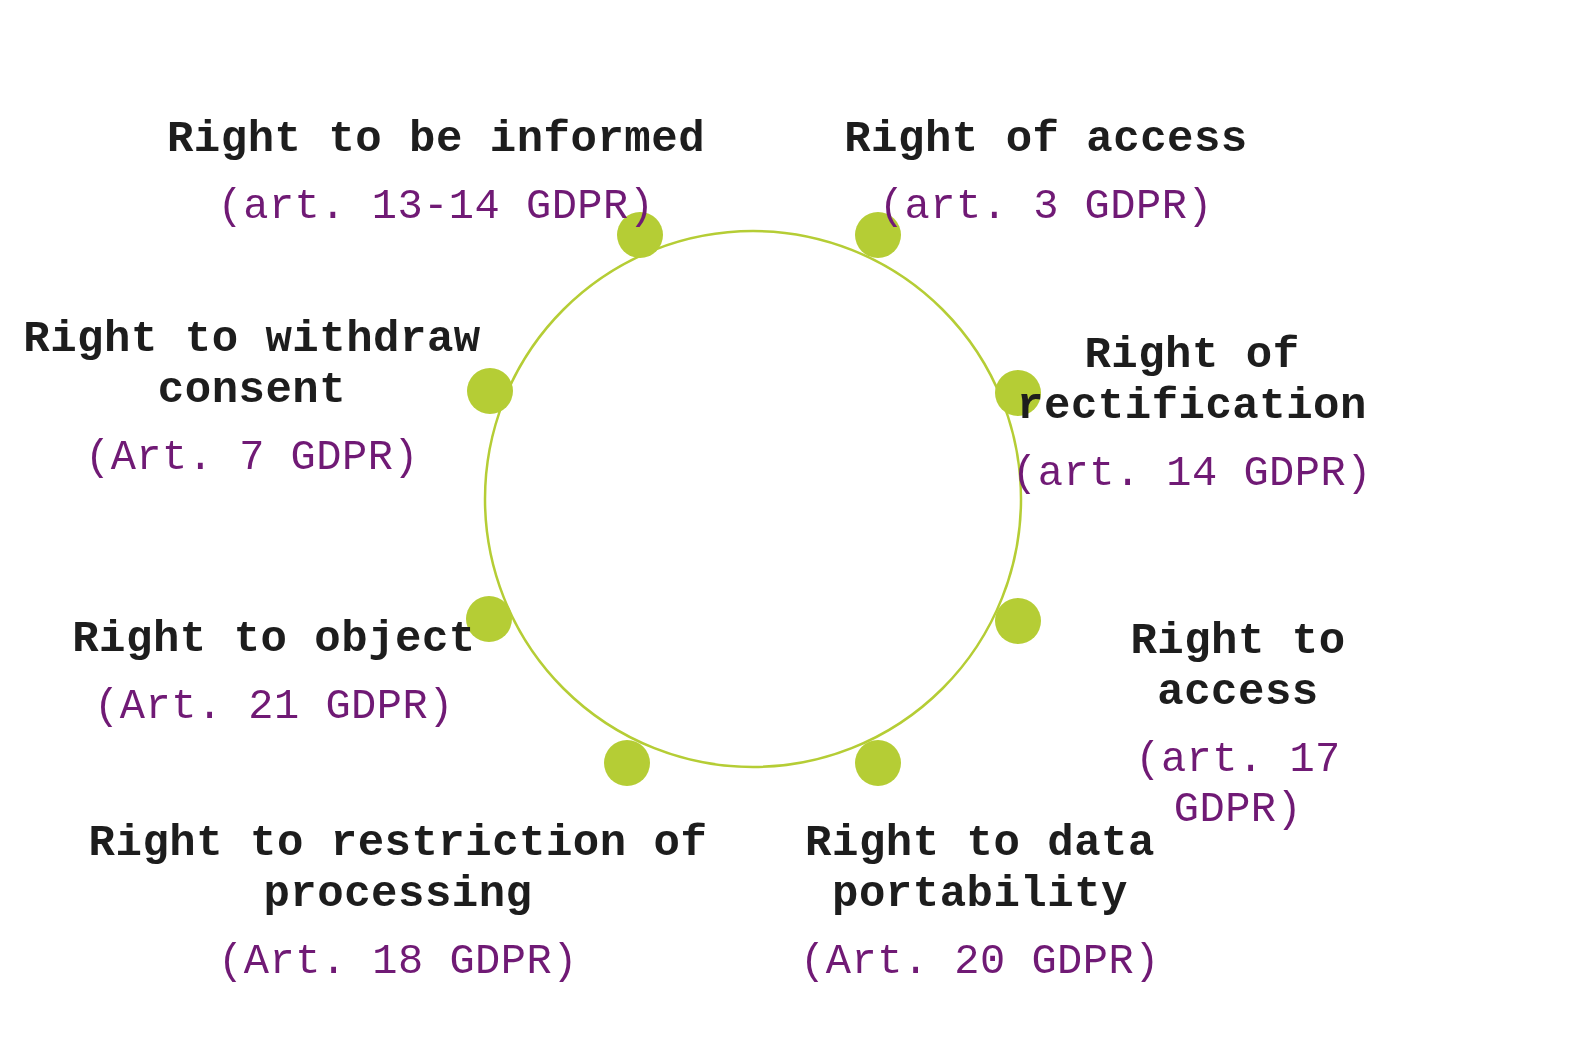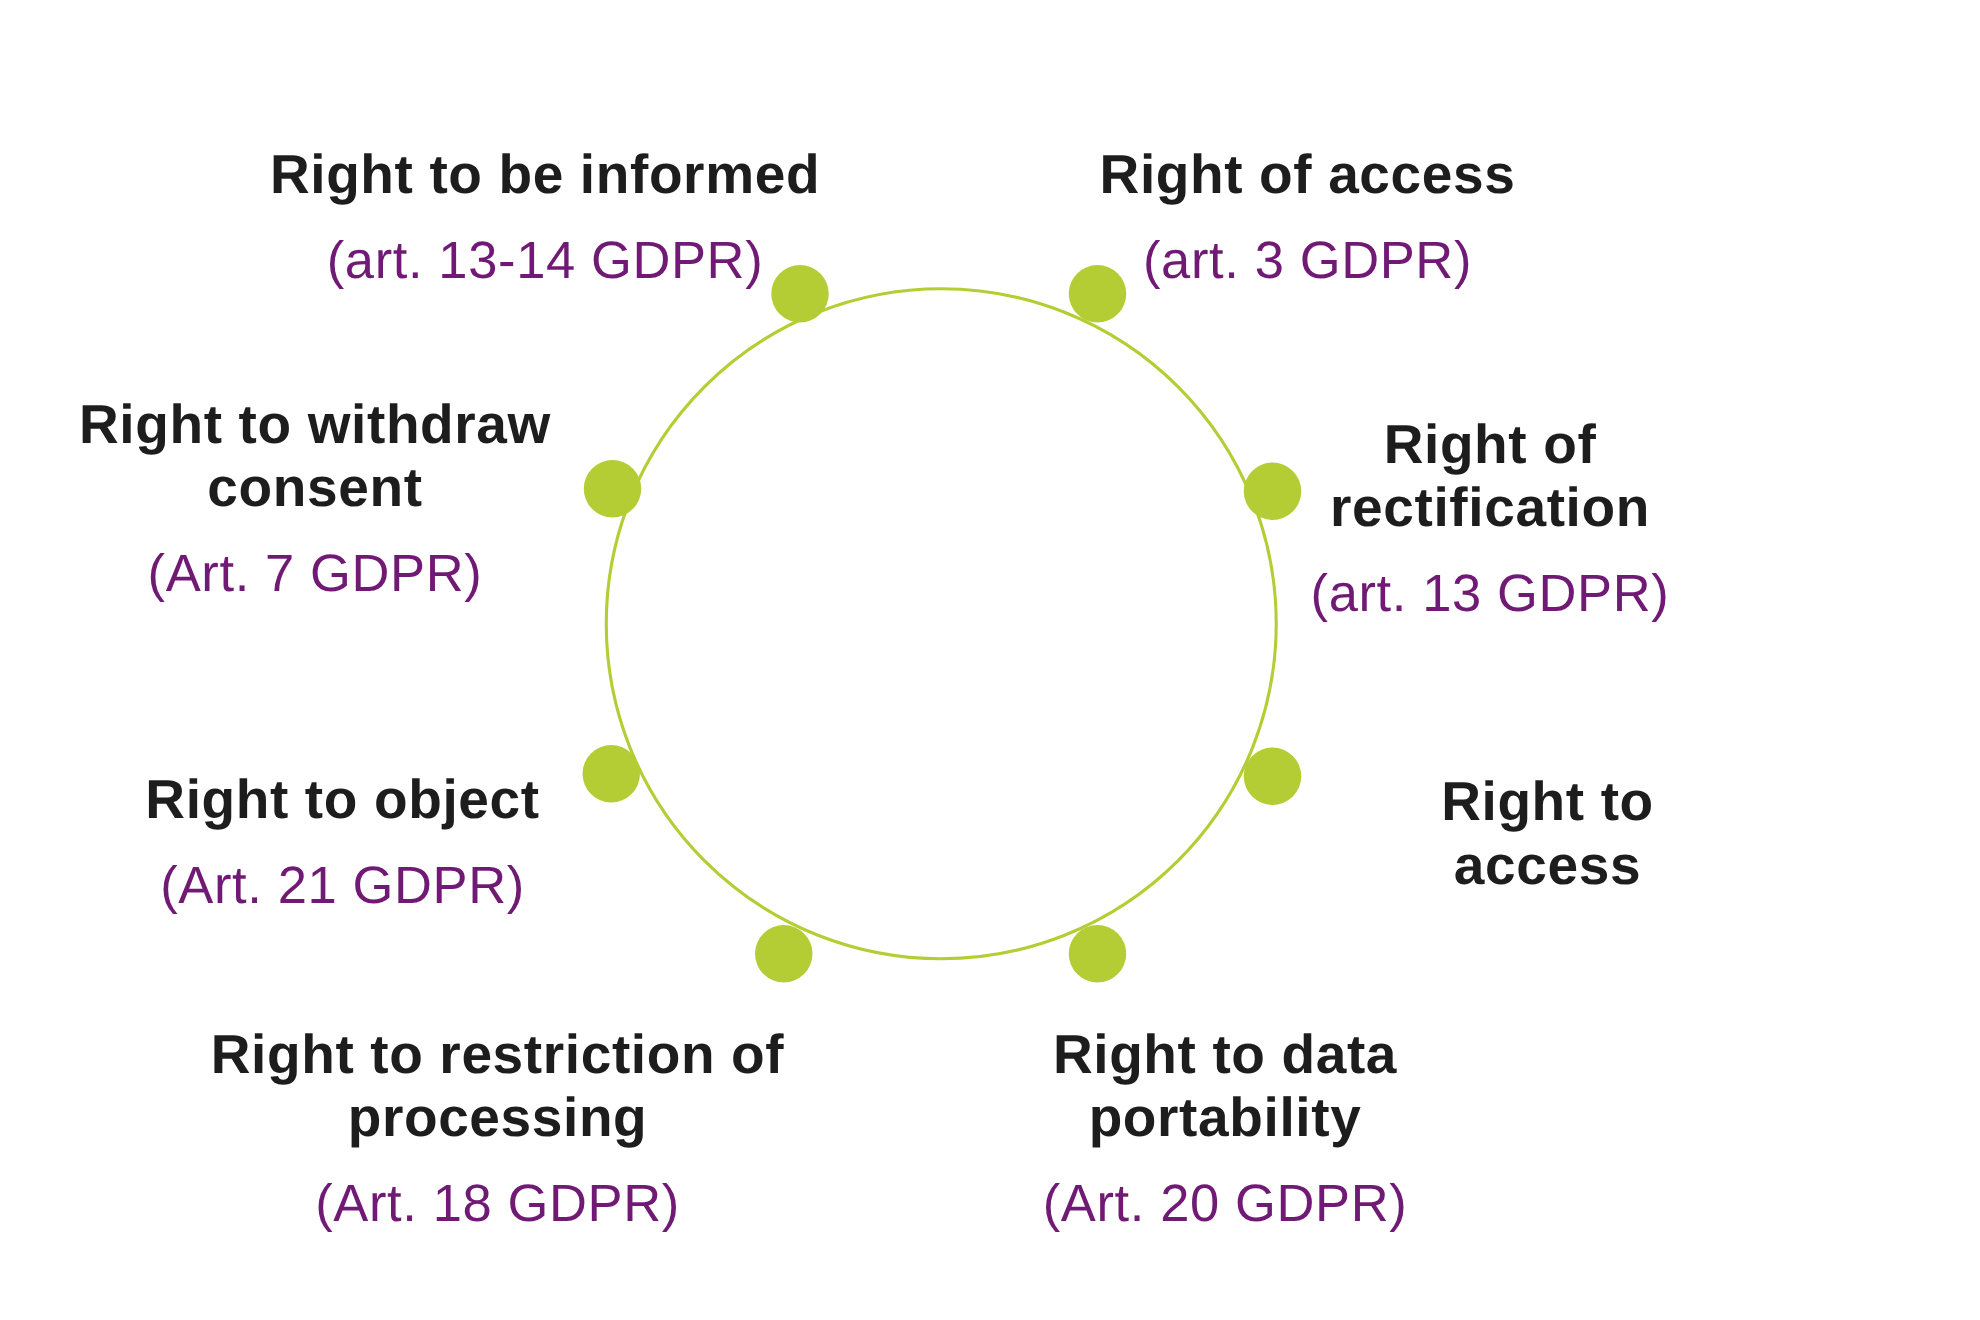--- a/index.html
+++ b/index.html
@@ -6,21 +6,21 @@
     margin: 0;
     padding: 0;
     background: #ffffff;
   }
   .stage {
     position: relative;
     width: 1556px;
     height: 1056px;
     background: #ffffff;
     overflow: hidden;
-    font-family: Liberation Sans, sans-serif;
+    font-family: Liberation Mono, monospace;
   }
   .diagram-svg {
     position: absolute;
     left: 0;
     top: 0;
     width: 1584px;
     height: 1056px;
   }
   .label {
     position: absolute;
@@ -66,25 +66,26 @@
   </div>
 
   <div class="label" style="left:1046px; top:96px;">
     <div class="title">Right of access</div>
     <div class="subtitle">(art. 3 GDPR)</div>
   </div>
 
   <div class="label" style="left:1192px; top:312px;">
     <div class="title">Right of
 rectification</div>
-    <div class="subtitle">(art. 13 GDPR)</div>
+    <div class="subtitle">(art. 14 GDPR)</div>
   </div>
 
   <div class="label" style="left:1238px; top:598px;">
     <div class="title">Right to access</div>
+    <div class="subtitle">(art. 17 GDPR)</div>
   </div>
 
   <div class="label" style="left:980px; top:800px;">
     <div class="title">Right to data
 portability</div>
     <div class="subtitle">(Art. 20 GDPR)</div>
   </div>
 
   <div class="label" style="left:398px; top:800px;">
     <div class="title">Right to restriction of

